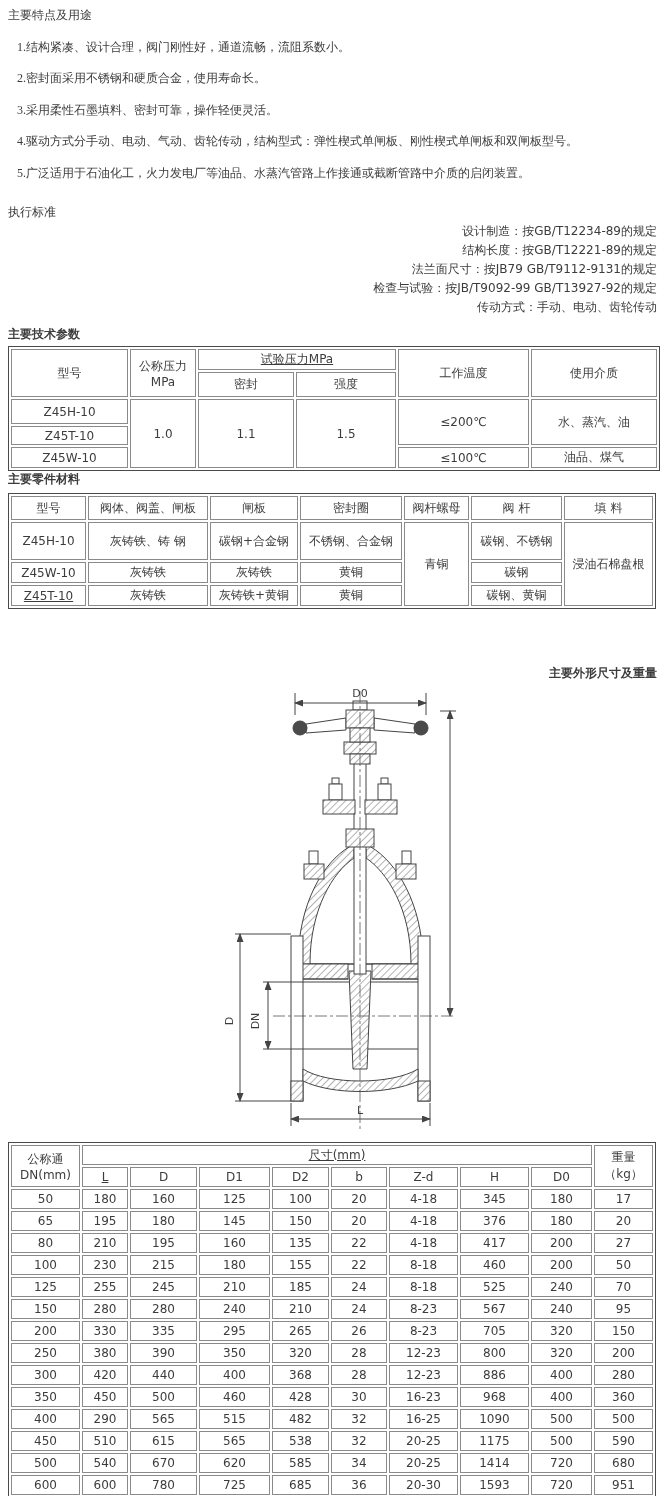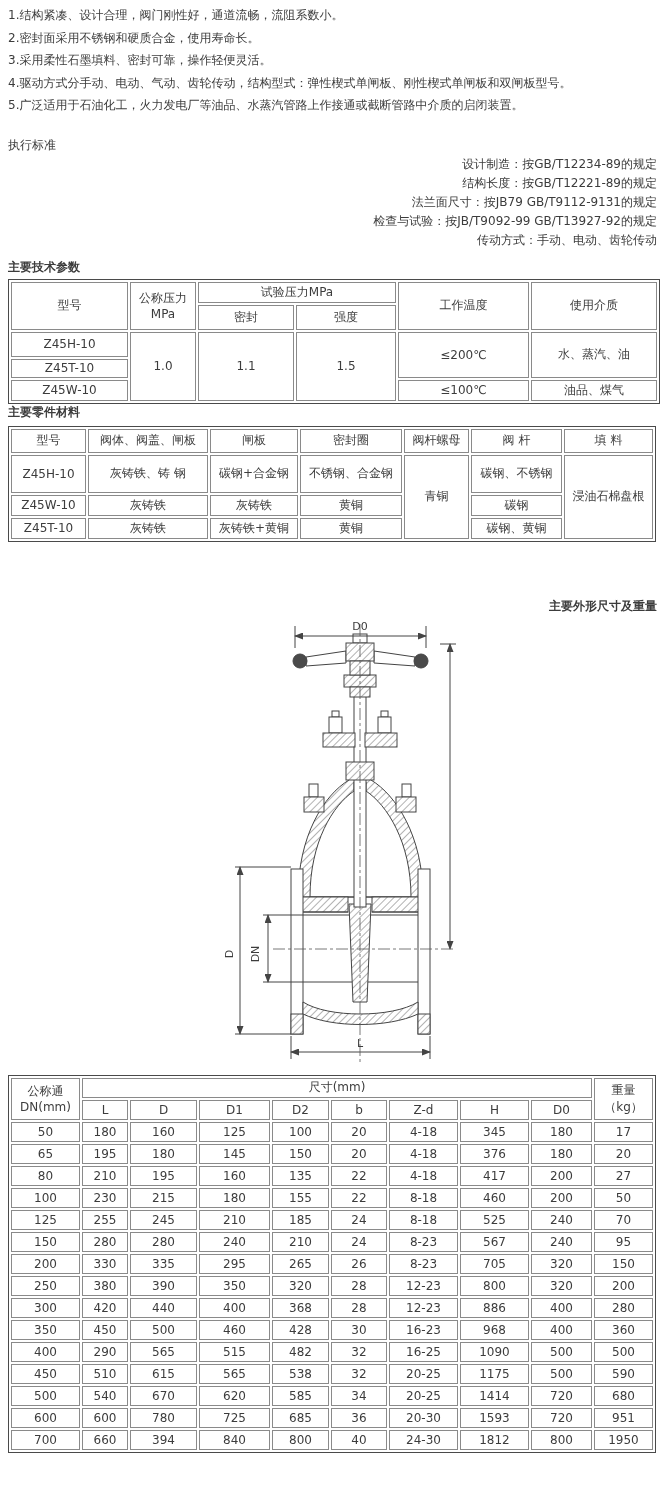--- a/index.html
+++ b/index.html
@@ -1,49 +1,50 @@
 <!DOCTYPE html>
 <html><head>
 <meta charset="utf-8">
 <style>
   html,body{margin:0;padding:0;background:#fff;}
   body{width:665px;min-height:1496px;font-family:"DejaVu Sans","Liberation Sans",sans-serif;
        color:#3c3c3c;font-size:12px;}
   .content{padding:4px 8px 30px 8px;}
-  .line{margin:0;line-height:22.5px;white-space:nowrap;}
+  .line{margin:9px;line-height:22.5px;white-space:nowrap;font-family:Liberation Serif, serif;}
   .std-line{margin:0;line-height:19px;white-space:nowrap;text-align:right;}
   .sec-title{margin:0;line-height:22.5px;font-weight:normal;font-size:12px;}
   .std-title{margin:19px 0 0 0;line-height:19px;font-weight:normal;font-size:12px;}
   .bold-title{font-weight:bold;font-size:12px;line-height:16px;margin:0;}
   .t1-title{margin-top:9px;margin-bottom:4px;}
   .t2-title{margin-bottom:6px;}
   .t3-title{margin-top:56px;margin-bottom:0;text-align:right;}
 
   table.grid{border-collapse:separate;border-spacing:2px;border:1px solid #4a4a4a;
              background:#fff;table-layout:fixed;}
   table.grid td{border:1px solid #8a8a8a;text-align:center;vertical-align:middle;
                 padding:1px 2px;box-sizing:border-box;font-size:12px;overflow:hidden;}
   td.vtop{vertical-align:top;}
 
   #tech-table{width:650px;}
   #mat-table{width:648px;}
   #dim-table{width:648px;margin-top:6px;}
   #dim-table td{height:20px;padding:0 2px;}
-  .h20{height:20px;} .h22{height:25px;} .h24{height:24px;} .h19{height:19px;}
+  .h20{height:20px;text-decoration:underline;} .h22{height:25px;} .h24{height:24px;} .h19{height:19px;}
   .h38{height:38px;} .h18{height:18px;}
 
   .drawing-wrap{margin-left:195px;margin-top:0;}
   svg text{font-family:"DejaVu Sans","Liberation Sans",sans-serif;fill:#3c3c3c;}
 </style>
 </head>
 <body>
 
 <div class="content">
 
   <div>
+    <p class="sec-title">主要特点及用途</p>
     <p class="line">1.结构紧凑、设计合理，阀门刚性好，通道流畅，流阻系数小。</p>
     <p class="line">2.密封面采用不锈钢和硬质合金，使用寿命长。</p>
     <p class="line">3.采用柔性石墨填料、密封可靠，操作轻便灵活。</p>
     <p class="line">4.驱动方式分手动、电动、气动、齿轮传动，结构型式：弹性楔式单闸板、刚性楔式单闸板和双闸板型号。</p>
     <p class="line">5.广泛适用于石油化工，火力发电厂等油品、水蒸汽管路上作接通或截断管路中介质的启闭装置。</p>
   </div>
 
   <div>
     <p class="std-title">执行标准</p>
     <p class="std-line">设计制造：按GB/T12234-89的规定</p>

